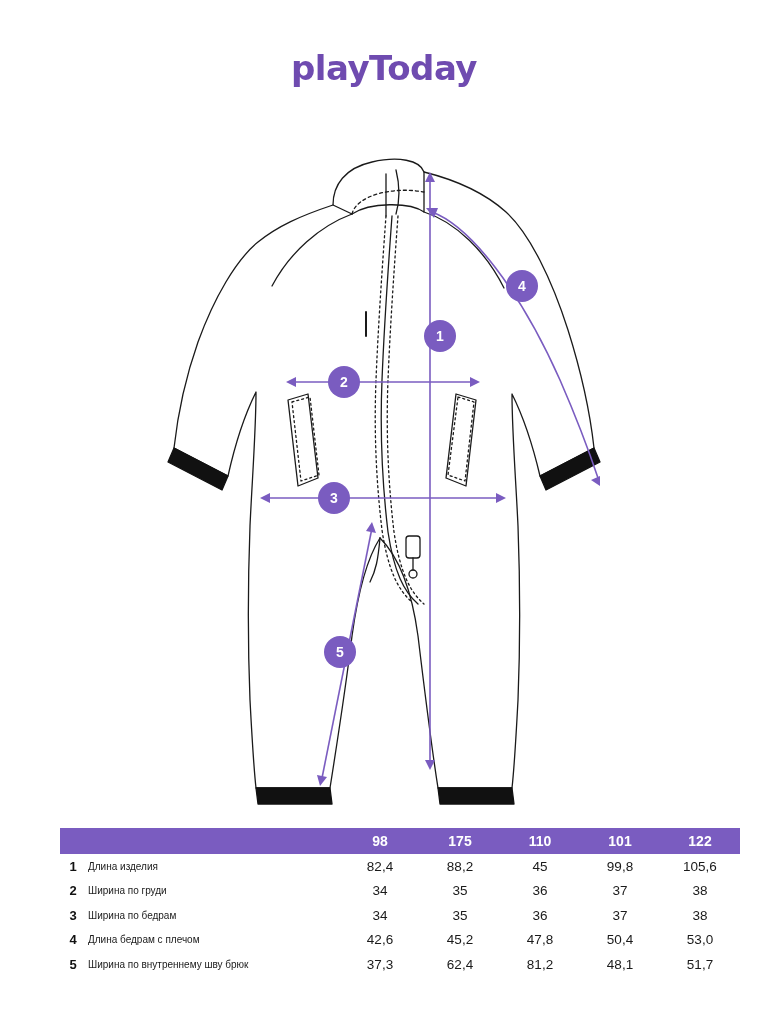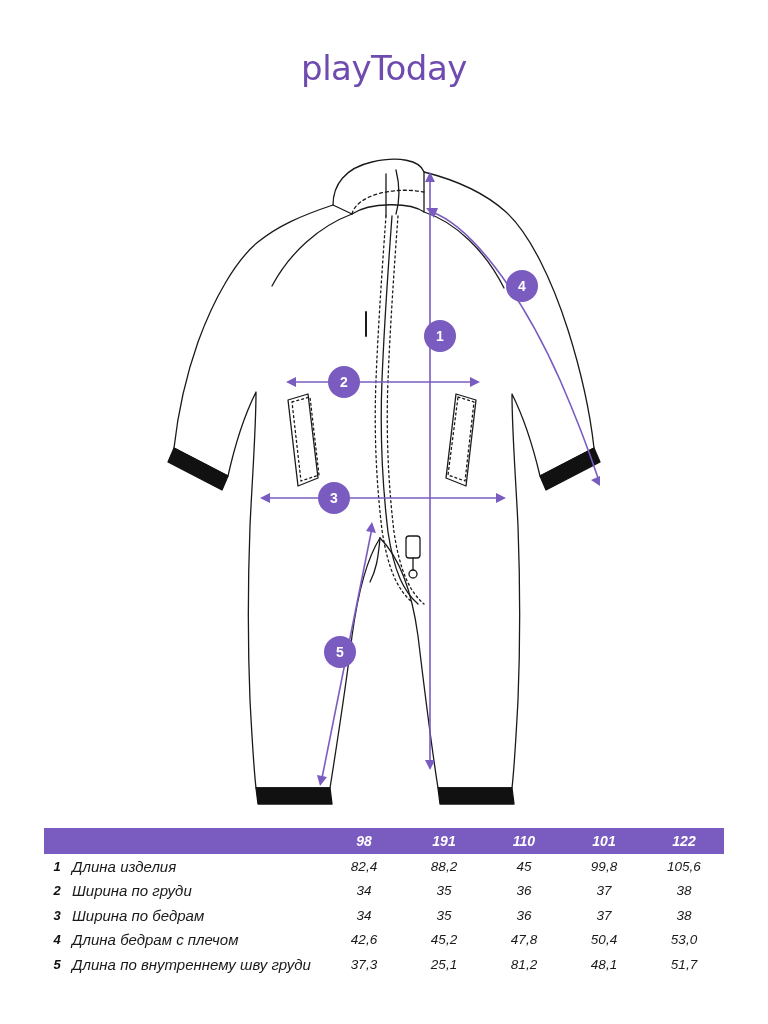--- a/index.html
+++ b/index.html
@@ -19,21 +19,21 @@
   }
 
   
   .logo {
     position: absolute;
     top: 48px;
     left: 0;
     width: 768px;
     text-align: center;
     font-size: 34px;
-    font-weight: normal;
+    font-weight: bold;
     letter-spacing: -0.5px;
     color: #6f4bb0;
     font-family: "DejaVu Sans", sans-serif;
   }
 
   
   .illu {
     position: absolute;
     top: 130px;
     left: 0;
@@ -52,24 +52,23 @@
     font-size: 14px;
     font-weight: bold;
     line-height: 32px;
     text-align: center;
     font-family: "Liberation Sans", sans-serif;
   }
 
   
   .table-wrap {
     position: absolute;
-    left: 44px;
+    left: 60px;
     top: 828px;
     width: 680px;
-    font-style: italic;
   }
   table.sizes {
     border-collapse: collapse;
     width: 680px;
     font-size: 13.5px;
     color: #1a1a1a;
   }
   table.sizes thead th {
     background: #7a5cc0;
     color: #ffffff;
@@ -88,21 +87,21 @@
   td.idx {
     width: 26px;
     text-align: center;
     font-weight: bold;
     color: #111;
     font-size: 13px;
   }
   td.lbl {
     text-align: left;
     padding-left: 2px;
-    font-size: 15px;
+    font-size: 10px;
     white-space: nowrap;
   }
   td.val {
     text-align: center;
     font-size: 13.5px;
   }
   col.c-idx { width: 26px; }
   col.c-lbl { width: 254px; }
   col.c-val { width: 80px; }
 </style>
@@ -212,21 +211,21 @@
         <col class="c-val">
           <col class="c-val">
           <col class="c-val">
           <col class="c-val">
           <col class="c-val">
       </colgroup>
       <thead>
         <tr>
           <th class="blank" colspan="2"></th>
           <th>98</th>
-          <th>191</th>
+          <th>175</th>
           <th>110</th>
           <th>101</th>
           <th>122</th>
         </tr>
       </thead>
       <tbody>
         <tr>
           <td class="idx">1</td>
           <td class="lbl">Длина изделия</td>
           <td class="val">82,4</td>
@@ -257,23 +256,23 @@
           <td class="idx">4</td>
           <td class="lbl">Длина бедрам с плечом</td>
           <td class="val">42,6</td>
           <td class="val">45,2</td>
           <td class="val">47,8</td>
           <td class="val">50,4</td>
           <td class="val">53,0</td>
         </tr>
         <tr>
           <td class="idx">5</td>
-          <td class="lbl">Длина по внутреннему шву груди</td>
+          <td class="lbl">Ширина по внутреннему шву брюк</td>
           <td class="val">37,3</td>
-          <td class="val">25,1</td>
+          <td class="val">62,4</td>
           <td class="val">81,2</td>
           <td class="val">48,1</td>
           <td class="val">51,7</td>
         </tr>
       </tbody>
     </table>
   </div>
 
 </div>
 

